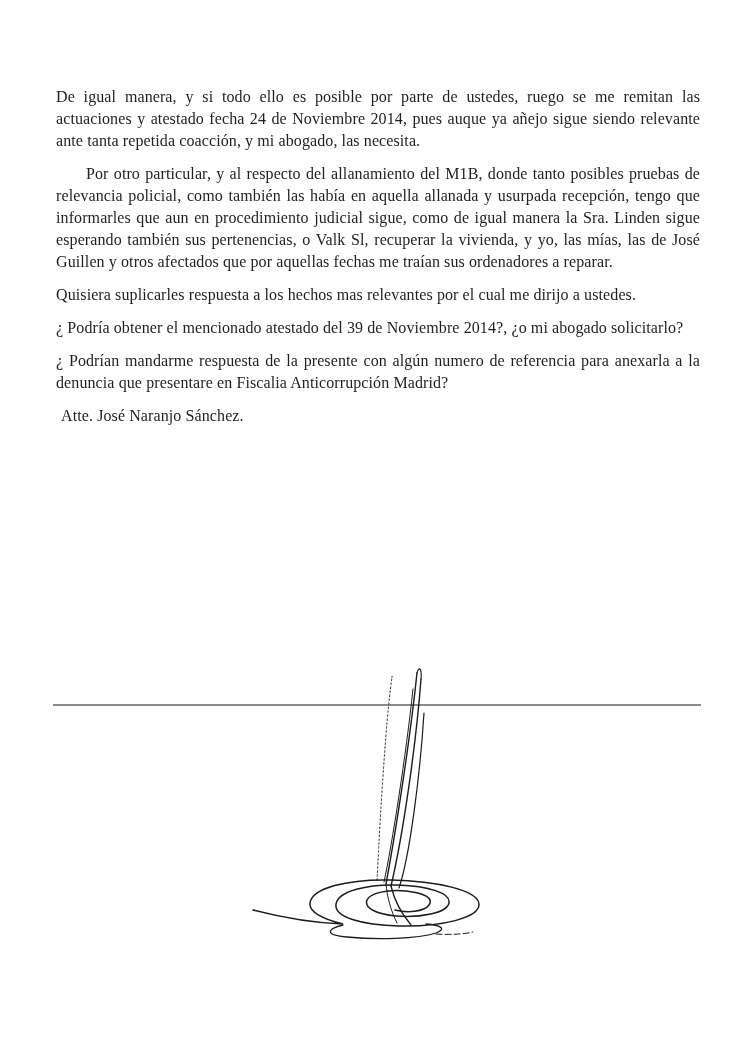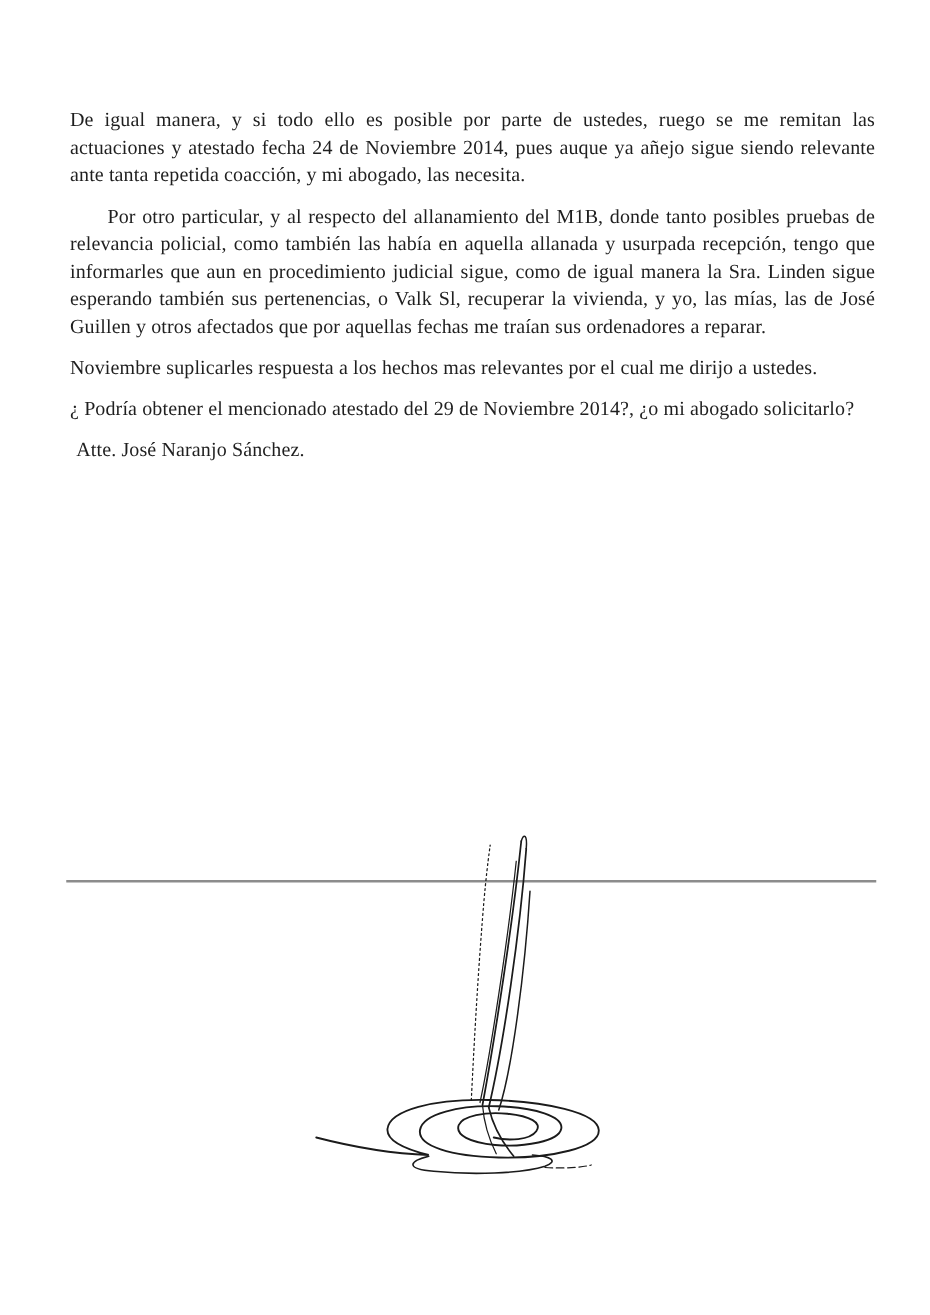--- a/index.html
+++ b/index.html
@@ -60,22 +60,23 @@
 </style>
 </head>
 <body>
 
 <div class="page" style="color: rgb(31, 31, 31); background: rgb(255, 255, 255);">
 
   <div class="letter-body" id="letter-body">
 
   <p>De igual manera, y si todo ello es posible por parte de ustedes, ruego se me remitan las actuaciones y atestado fecha 24 de Noviembre 2014, pues auque ya añejo sigue siendo relevante ante tanta repetida coacción, y mi abogado, las necesita.</p>
       <p class="indent-tab">Por otro particular, y al respecto del allanamiento del M1B, donde tanto posibles pruebas de relevancia policial, como también las había en aquella allanada y usurpada recepción, tengo que informarles que aun en procedimiento judicial sigue, como de igual manera la Sra. Linden sigue esperando también sus pertenencias, o Valk Sl, recuperar la vivienda, y yo, las mías, las de José Guillen y otros afectados que por aquellas fechas me traían sus ordenadores a reparar.</p>
-      <p>Noviembre suplicarles respuesta a los hechos mas relevantes por el cual me dirijo a ustedes.</p>
-      <p>¿ Podría obtener el mencionado atestado del 29 de Noviembre 2014?, ¿o mi abogado solicitarlo?</p>
+      <p>Quisiera suplicarles respuesta a los hechos mas relevantes por el cual me dirijo a ustedes.</p>
+      <p>¿ Podría obtener el mencionado atestado del 39 de Noviembre 2014?, ¿o mi abogado solicitarlo?</p>
+      <p>¿ Podrían mandarme respuesta de la presente con algún numero de referencia para anexarla a la denuncia que presentare en Fiscalia Anticorrupción Madrid?</p>
       <p class="signoff">Atte. José Naranjo Sánchez.</p>
     </div>
 
   <div class="divider-line" style="background: rgb(140, 140, 140);"></div>
 
   <svg class="signature-svg" viewBox="0 0 270 300" aria-label="signature scribble">
 
     <path d="M157,22 C158,16 154,40 151,80 C147,130 144,185 142,226" stroke-width="1" stroke-dasharray="1.5,2.5" stroke="#1b1b1b"></path>
     <path d="M182,18 C175,85 161,175 151,229" stroke-width="1.4" stroke="#1b1b1b"></path>
     <path d="M182,18 C184,11 187,13 186,24" stroke-width="1.2" stroke="#1b1b1b"></path>

